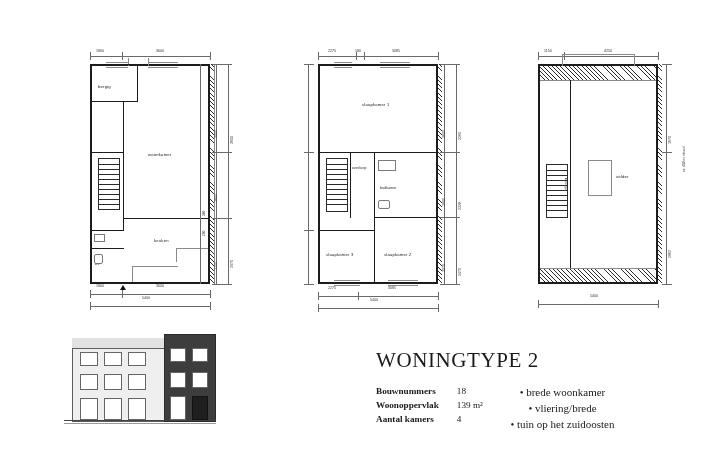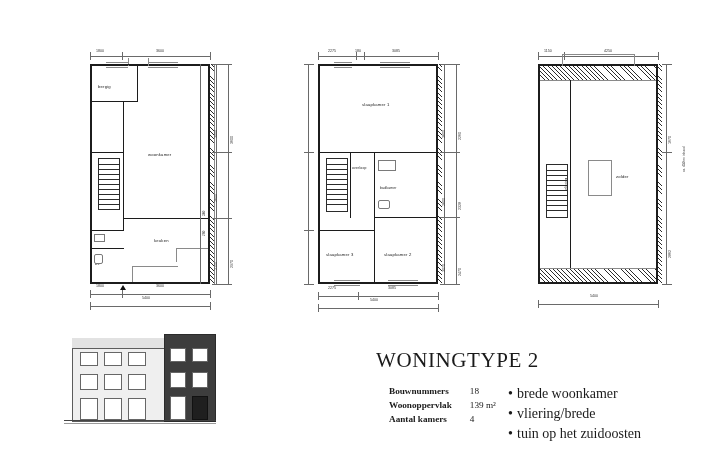--- a/index.html
+++ b/index.html
@@ -45,25 +45,25 @@
   .elev .ground{position:absolute;left:0;top:90px;width:152px;height:0.8px;background:#444;}
   .elev .ground2{position:absolute;left:0;top:92.5px;width:152px;height:0.6px;background:#9a9a9a;}
 
   
   .title{
     position:absolute;left:376px;top:348px;
     font-family:"Liberation Serif", serif;
     font-size:21px;letter-spacing:.6px;color:#1a1a1a;
   }
   .specs{position:absolute;left:376px;top:386px;font-family:"Liberation Serif", serif;font-size:9.2px;color:#1a1a1a;}
-  .specs table{border-collapse:collapse;margin-left:13px;}
+  .specs table{border-collapse:collapse;}
   .specs td{padding:0 0 4px 0;vertical-align:top;}
   .specs td.k{font-weight:bold;padding-right:18px;white-space:nowrap;}
   .specs td.v{white-space:nowrap;}
-  .bullets{position:absolute;left:508px;top:386px;font-family:"Liberation Serif", serif;font-size:14px;color:#1a1a1a;}
+  .bullets{position:absolute;left:508px;top:386px;font-family:"Liberation Serif", serif;font-size:11px;color:#1a1a1a;text-align:center;}
   .bullets div{padding:0 0 4px 0;white-space:nowrap;}
   .bullets span.b{display:inline-block;width:9px;}
 </style>
 </head>
 <body>
 
 <div class="sheet">
 
   <div class="plan" style="left:76px;top:40px;width:170px;height:270px;">
 

